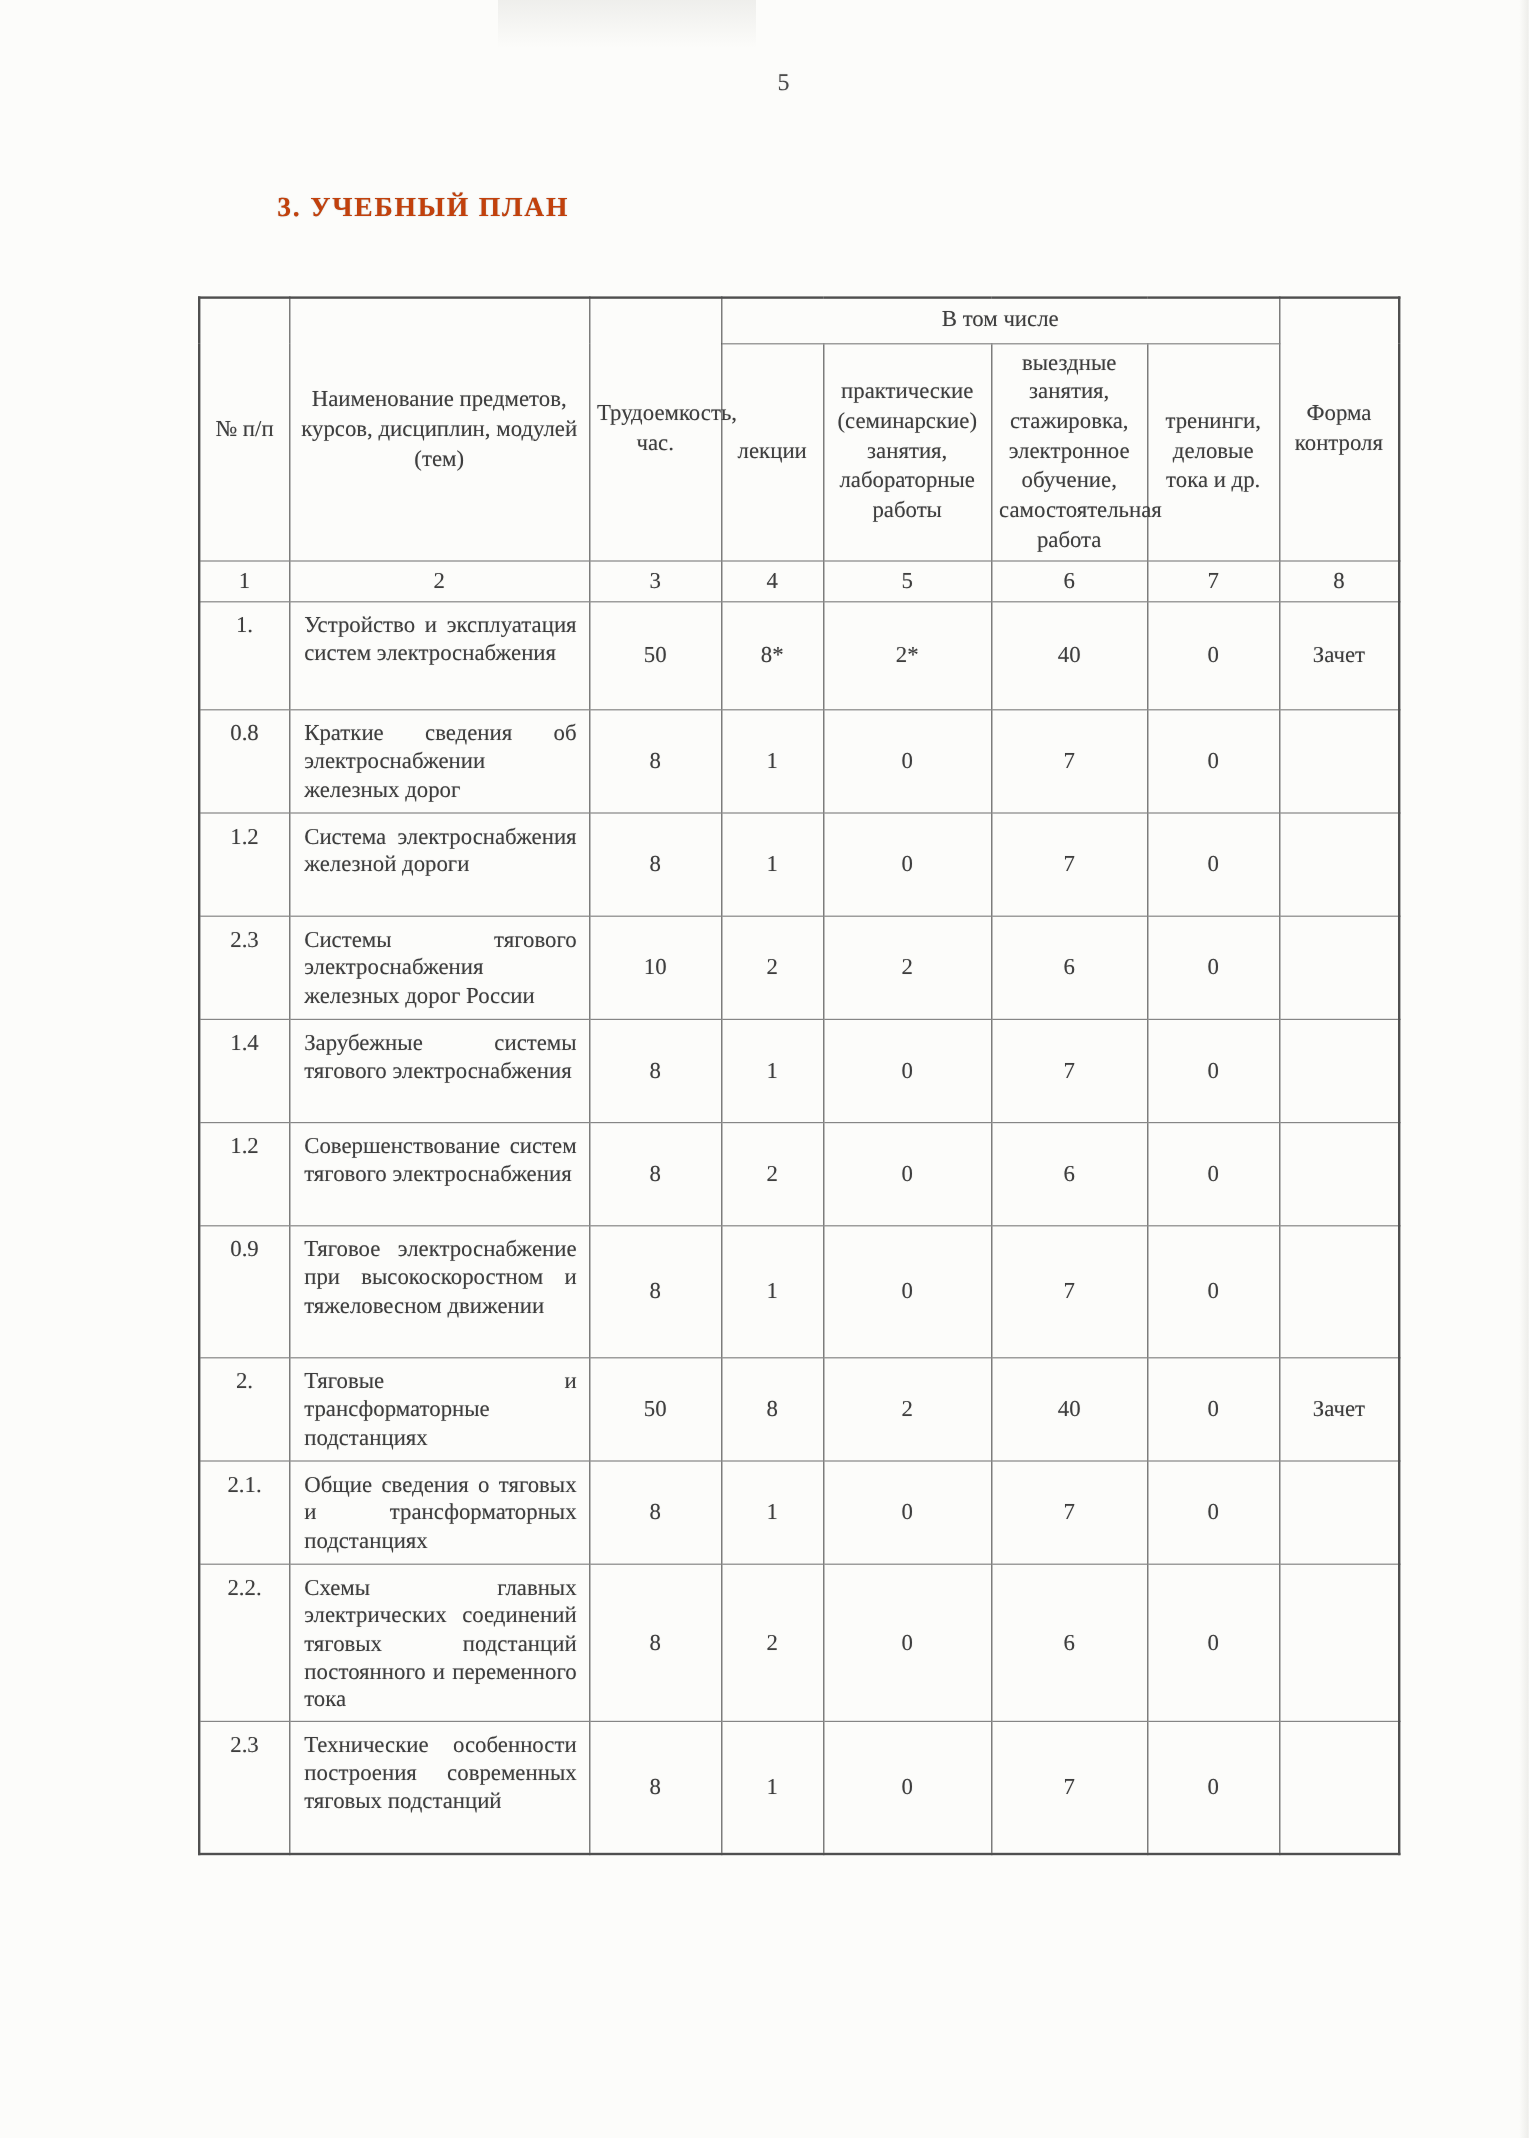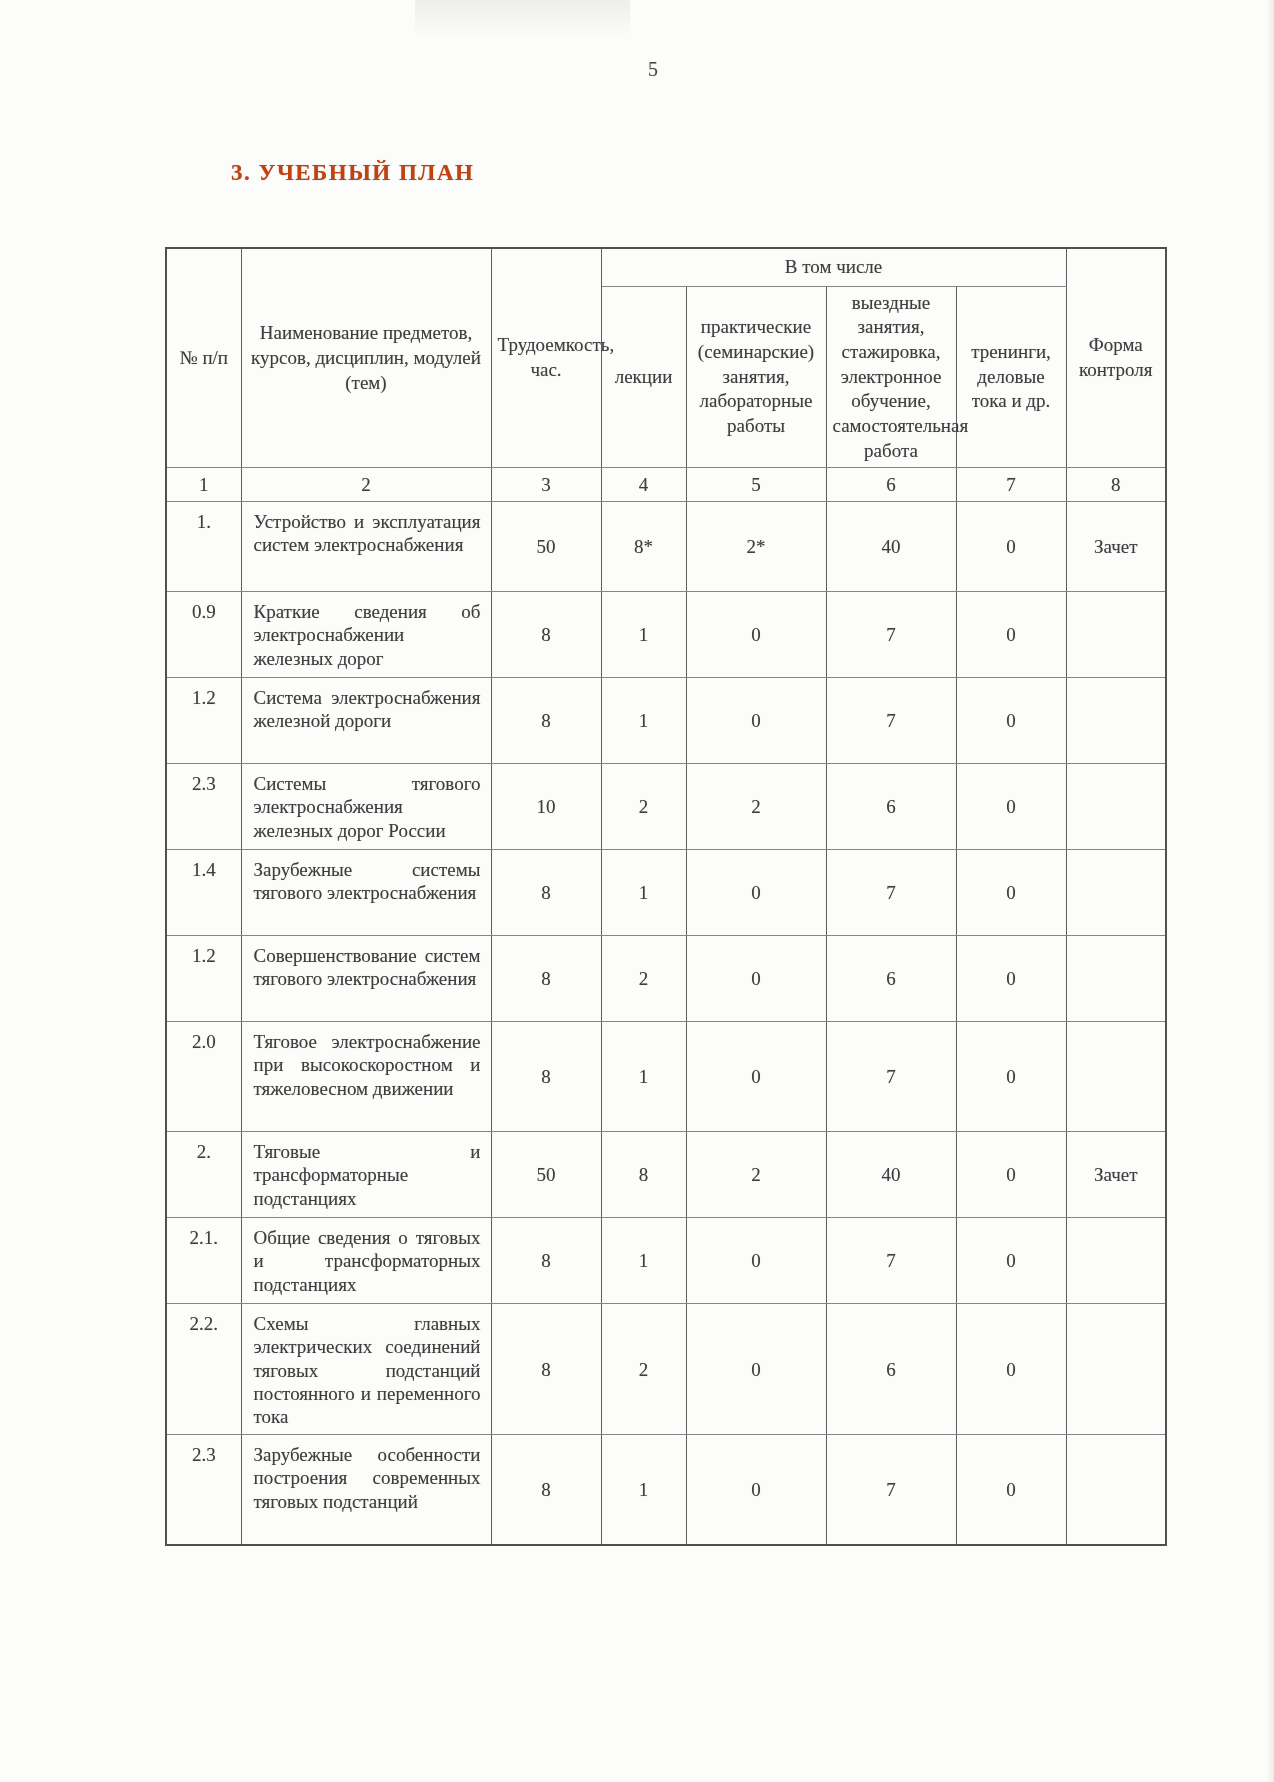--- a/index.html
+++ b/index.html
@@ -151,21 +151,21 @@
           <td class="c1">1.</td>
           <td class="c2">Устройство и эксплуатация систем электроснабжения</td>
           <td class="c3">50</td>
           <td class="c4">8*</td>
           <td class="c5">2*</td>
           <td class="c6">40</td>
           <td class="c7">0</td>
           <td class="c8">Зачет</td>
         </tr>
         <tr>
-          <td class="c1">0.9</td>
+          <td class="c1">0.8</td>
           <td class="c2">Краткие сведения об электроснабжении железных дорог</td>
           <td class="c3">8</td>
           <td class="c4">1</td>
           <td class="c5">0</td>
           <td class="c6">7</td>
           <td class="c7">0</td>
           <td class="c8"></td>
         </tr>
         <tr>
           <td class="c1">1.2</td>
@@ -201,21 +201,21 @@
           <td class="c1">1.2</td>
           <td class="c2">Совершенствование систем тягового электроснабжения</td>
           <td class="c3">8</td>
           <td class="c4">2</td>
           <td class="c5">0</td>
           <td class="c6">6</td>
           <td class="c7">0</td>
           <td class="c8"></td>
         </tr>
         <tr>
-          <td class="c1">2.0</td>
+          <td class="c1">0.9</td>
           <td class="c2">Тяговое электроснабжение при высокоскоростном и тяжеловесном движении</td>
           <td class="c3">8</td>
           <td class="c4">1</td>
           <td class="c5">0</td>
           <td class="c6">7</td>
           <td class="c7">0</td>
           <td class="c8"></td>
         </tr>
         <tr>
           <td class="c1">2.</td>
@@ -242,21 +242,21 @@
           <td class="c2">Схемы главных электрических соединений тяговых подстанций постоянного и переменного тока</td>
           <td class="c3">8</td>
           <td class="c4">2</td>
           <td class="c5">0</td>
           <td class="c6">6</td>
           <td class="c7">0</td>
           <td class="c8"></td>
         </tr>
         <tr>
           <td class="c1">2.3</td>
-          <td class="c2">Зарубежные особенности построения современных тяговых подстанций</td>
+          <td class="c2">Технические особенности построения современных тяговых подстанций</td>
           <td class="c3">8</td>
           <td class="c4">1</td>
           <td class="c5">0</td>
           <td class="c6">7</td>
           <td class="c7">0</td>
           <td class="c8"></td>
         </tr>
       </tbody>
   </table>
 

